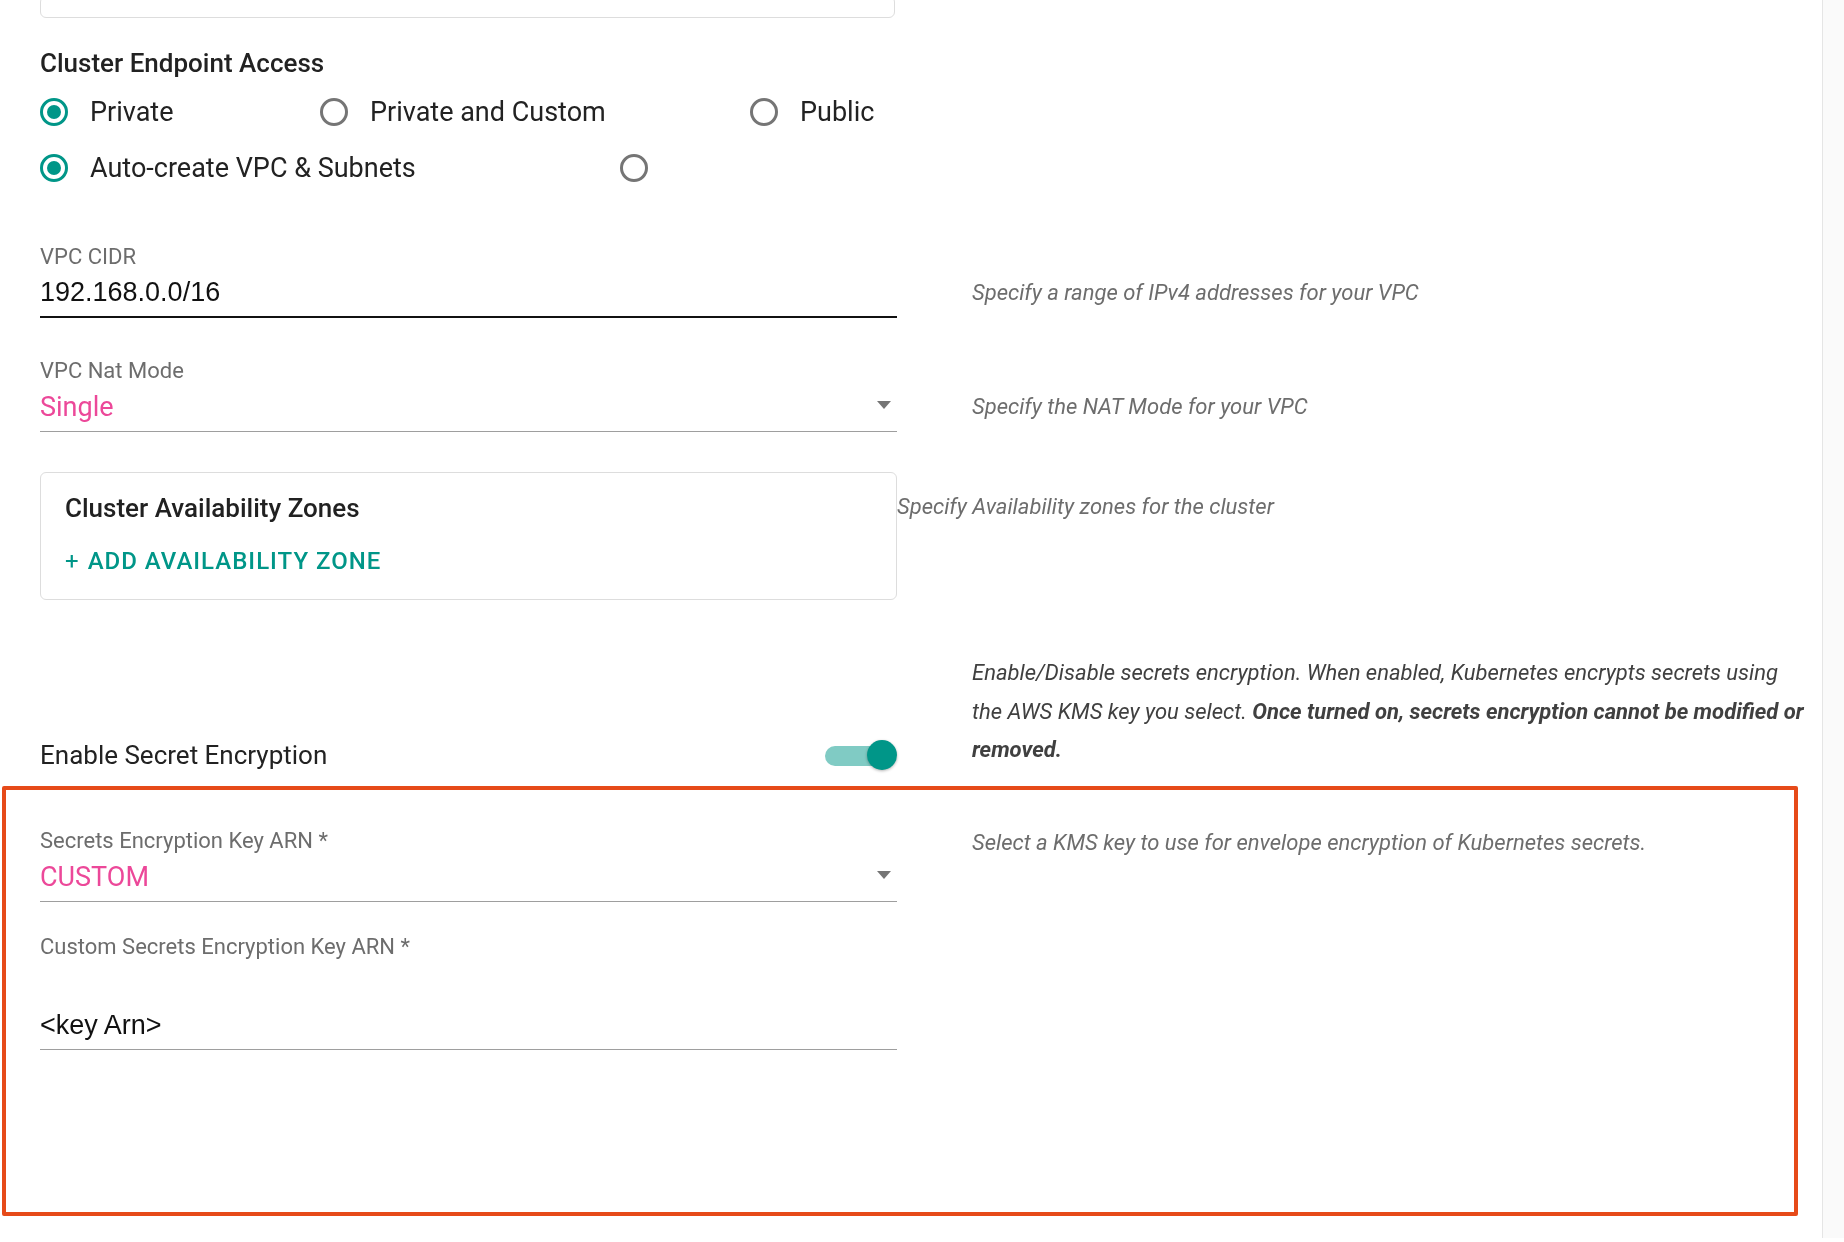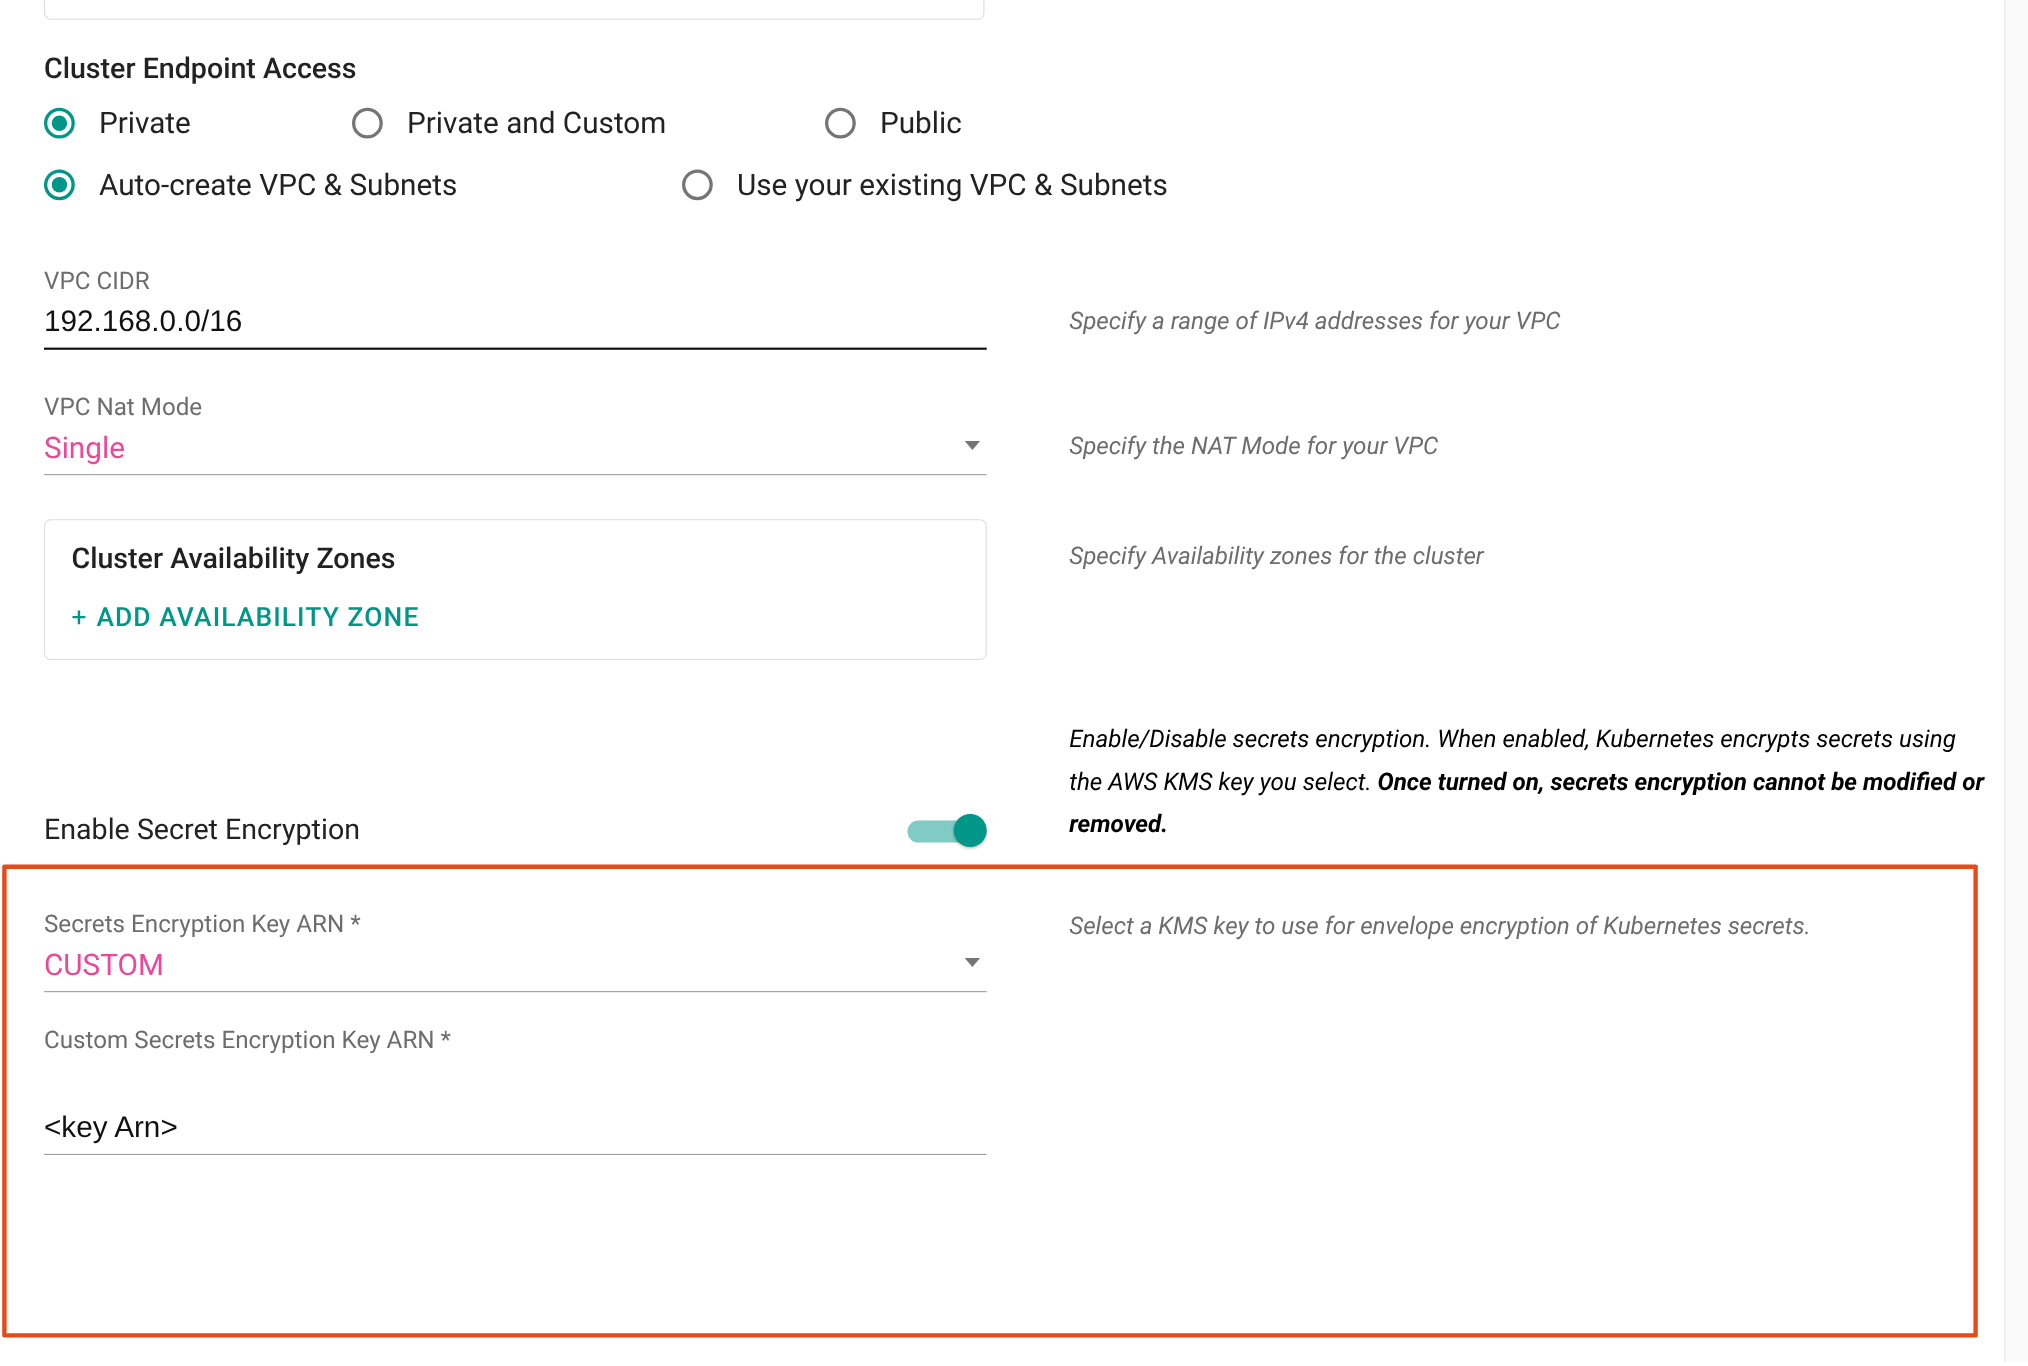--- a/index.html
+++ b/index.html
@@ -132,21 +132,20 @@
     border-right: 7px solid transparent;
     border-top: 8px solid #757575;
   }
 
   
   .az-card {
     border: 1.5px solid #ddd;
     border-radius: 6px;
     width: 857px;
     padding: 20px 24px 24px 24px;
-    margin-right: 75px;
   }
   .az-title {
     font-size: 26px;
     font-weight: 500;
     margin-bottom: 24px;
   }
   .add-az-btn {
     color: #009688;
     font-size: 24px;
     font-weight: 500;
@@ -206,21 +205,21 @@
     position: absolute;
     right: 0; top: 0;
     width: 30px; height: 30px;
     background: #009688;
     border-radius: 50%;
     box-shadow: 0 1px 3px rgba(0,0,0,.3);
   }
 
   .toggle-helper {
     flex: 1;
-    color: #000000;
+    color: #404040;
     font-size: 22px;
     font-style: italic;
     line-height: 1.75;
   }
   .toggle-helper .bold { font-weight: 700; }
 
   
   .right-edge {
     position: absolute;
     top: 0; right: 0;
@@ -257,21 +256,20 @@
 
   <div class="radio-row" style="margin-bottom:60px">
     <div class="radio-item" style="width:580px">
       <span class="radio-outer checked">
           <span class="radio-inner"></span>
         </span>
       <span class="radio-label">Auto-create VPC &amp; Subnets</span>
     </div>
     <div class="radio-item">
       <span class="radio-outer"></span>
-      <span class="radio-label">Use your existing VPC &amp; Subnets</span>
     </div>
   </div>
 
   <div class="form-row">
     <div class="field-col">
       <div class="field-label">VPC CIDR</div>
       <input class="field-input" value="192.168.0.0/16" style="">
     </div>
     <div class="helper-col">Specify a range of IPv4 addresses for your VPC</div>
   </div>

